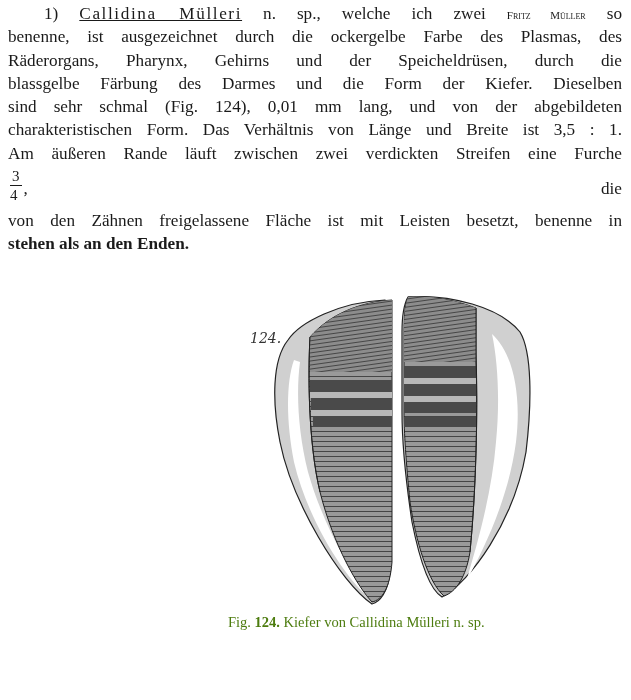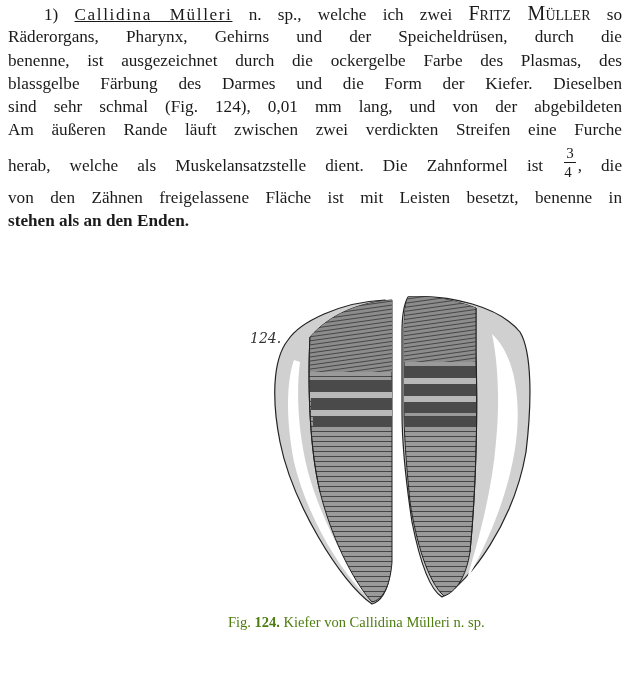--- a/index.html
+++ b/index.html
@@ -7,46 +7,47 @@
     .page { position: absolute; left: 0; top: 0; width: 631px; height: 700px; }
     .text {
       position: absolute; left: 8px; top: 2px; width: 614px;
       font-family: "Liberation Serif", "DejaVu Serif", serif;
       font-size: 17.2px; line-height: 23.3px; color: #1a1a1a;
     }
     .line { display: block; white-space: nowrap; text-align: justify; text-align-last: justify; height: 23.3px; }
     .line.last { text-align-last: left; font-weight: bold; }
     .first-indent { display: inline-block; width: 36px; }
     .spaced { letter-spacing: 1.6px; text-decoration: underline; }
-    .sc { font-variant: small-caps; font-size: 20px; font-family: Liberation Serif, serif; }
+    .sc { font-variant: small-caps; font-size: 11px; font-family: Liberation Serif, serif; }
     .tall { height: 44px; line-height: 48px; }
     .frac { display: inline-block; vertical-align: middle; text-align: center; line-height: 1; font-size: 15px; margin: 0 2px; position: relative; top: -4px; }
     .frac .num { display: block; border-bottom: 1px solid #1a1a1a; padding: 0 2px 1px; }
     .frac .den { display: block; padding-top: 2px; }
     .figure { position: absolute; left: 230px; top: 292px; width: 320px; height: 315px; }
     .fig-label { position: absolute; left: 20px; top: 38px; font-family: "DejaVu Serif", serif; font-style: italic; font-size: 14px; color: #333; }
     .caption {
       position: absolute; left: 228px; top: 614px;
       font-family: "Liberation Serif", "DejaVu Serif", serif; font-size: 14.5px; color: #4d7c0f; white-space: nowrap;
     }
     .caption .num { font-weight: bold; }
   </style>
 </head>
 <body>
 
 <div class="page">
 
   <div class="text">
     <span class="line"><span class="first-indent"></span><span>1) </span><span class="spaced">Callidina Mülleri</span><span> n. sp., welche ich zwei </span><span class="sc">Fritz Müller</span><span> so</span></span>
+    <span class="line">benenne, ist ausgezeichnet durch die ockergelbe Farbe des Plasmas, des</span>
     <span class="line">Räderorgans, Pharynx, Gehirns und der Speicheldrüsen, durch die</span>
-    <span class="line">benenne, ist ausgezeichnet durch die ockergelbe Farbe des Plasmas, des</span>
     <span class="line">blassgelbe Färbung des Darmes und die Form der Kiefer. Dieselben</span>
     <span class="line">sind sehr schmal (Fig. 124), 0,01 mm lang, und von der abgebildeten</span>
+    <span class="line">charakteristischen Form. Das Verhältnis von Länge und Breite ist 3,5 : 1.</span>
     <span class="line">Am äußeren Rande läuft zwischen zwei verdickten Streifen eine Furche</span>
-    <span class="line tall"><span>herab, welche als Muskelansatzstelle dient. Die Zahnformel ist</span> <span class="frac"><span class="num">3</span><span class="den">4</span></span><span>, die</span></span>
+    <span class="line tall"> <span class="frac"><span class="num">3</span><span class="den">4</span></span><span>, die</span></span>
     <span class="line">von den Zähnen freigelassene Fläche ist mit Leisten besetzt, benenne in</span>
     <span class="line last">stehen als an den Enden.</span>
   </div>
 
   <div class="figure">
     <span class="fig-label">124.</span>
     <svg width="320" height="315" viewBox="0 0 320 315">
       <defs>
         <pattern id="ridges" width="8" height="5" patternUnits="userSpaceOnUse">
           <rect width="8" height="5" fill="#9a9a9a"></rect>

